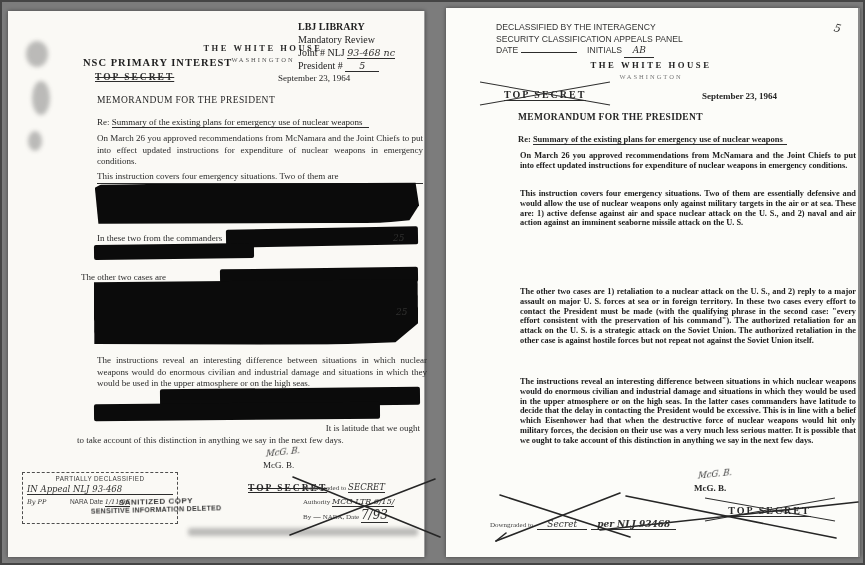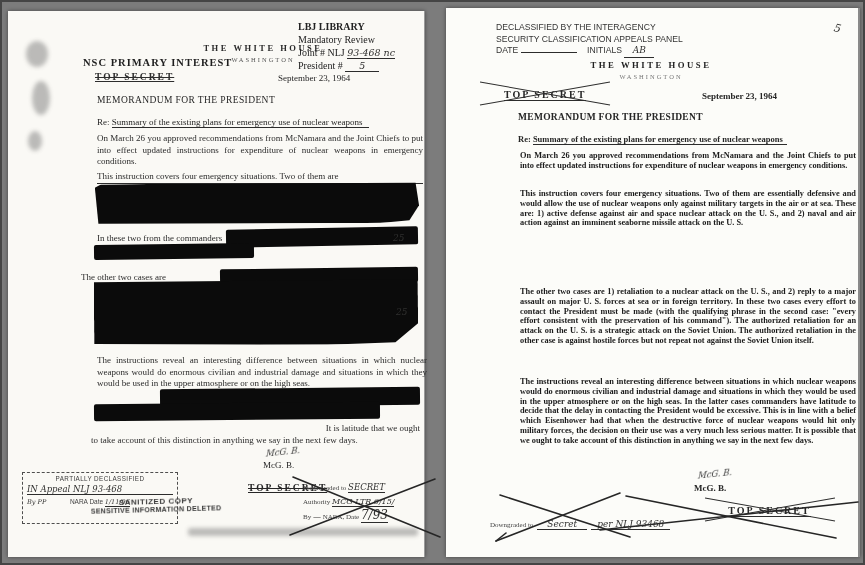--- a/index.html
+++ b/index.html
@@ -87,21 +87,21 @@
     <div class="abs red" style="left:86px;top:269px;width:324px;height:65px;transform:rotate(-.3deg);
          clip-path:polygon(0 2%,100% 0,100% 68%,93% 97%,72% 100%,0 97%);"></div>
     <div class="abs hand" style="left:388px;top:296px;font-size:9px;">25</div>
 
     <div class="abs tw leftbody" style="left:89px;top:344px;width:330px;">The instructions reveal an interesting difference between situations in which nuclear weapons would do enormous civilian and industrial damage and situations in which they would be used in the upper atmosphere or on the high seas.</div>
 
     <div class="abs red" style="left:152px;top:377px;width:260px;height:18px;transform:rotate(-.6deg);border-radius:2px;"></div>
     <div class="abs red" style="left:86px;top:392px;width:286px;height:17px;transform:rotate(-.5deg);border-radius:2px;"></div>
 
     <div class="abs tw leftbody" style="left:240px;top:412px;width:172px;text-align:right;">It is latitude that we ought</div>
-    <div class="abs tw leftbody" style="left:83px;top:424px;width:334px;">to take account of this distinction in anything we say in the next few days.</div>
+    <div class="abs tw leftbody" style="left:69px;top:424px;width:334px;">to take account of this distinction in anything we say in the next few days.</div>
 
     <div class="abs scrawl" style="left:258px;top:436px;font-size:8.5px;">McG. B.</div>
     <div class="abs tw" style="left:255px;top:449px;font-size:9px;">McG. B.</div>
 
     <div class="abs tw strike faded" style="left:240px;top:472px;font-size:9.5px;font-weight:bold;letter-spacing:2px;">TOP SECRET</div>
 
     <div class="abs dashedbox" style="left:14px;top:461px;width:146px;height:46px;padding:2px 4px;">
       <div class="sans faded" style="font-size:6.3px;text-align:center;color:#3c3c3c;letter-spacing:.4px;">PARTIALLY DECLASSIFIED</div>
       <div class="hand uline" style="font-size:8.5px;margin-top:2px;">IN Appeal NLJ 93-468</div>
       <div style="font-size:6.5px;margin-top:3px;color:#444;">
@@ -189,21 +189,21 @@
       <span class="tw" style="font-size:10px;font-weight:bold;letter-spacing:2px;border-bottom:1.2px solid #2c2c2c;">TOP SECRET</span>
     </span>
     <svg class="xmark abs" style="left:150px;top:480px;" width="270" height="60">
       <line x1="4" y1="42" x2="262" y2="14"></line>
       <line x1="30" y1="8" x2="240" y2="50"></line>
     </svg>
 
     <div class="abs" style="left:44px;top:505px;">
       <span class="tw faded" style="font-size:7px;color:#444;">Downgraded to</span>
       <span class="hand uline" style="font-size:9px;padding:0 10px;">Secret</span>
-      <span class="hand uline" style="font-size:9px;padding:0 6px;">per NLJ 93468</span>
+      <span class="hand uline" style="font-size:9px;padding:0 6px;font-weight:bold;">per NLJ 93468</span>
       <svg class="xmark abs" style="left:0px;top:-24px;" width="150" height="60">
         <line x1="6" y1="52" x2="130" y2="4"></line>
         <line x1="10" y1="6" x2="140" y2="48"></line>
         <line x1="6" y1="52" x2="16" y2="44"></line>
       </svg>
     </div>
   </div>
 
 </div>
 

